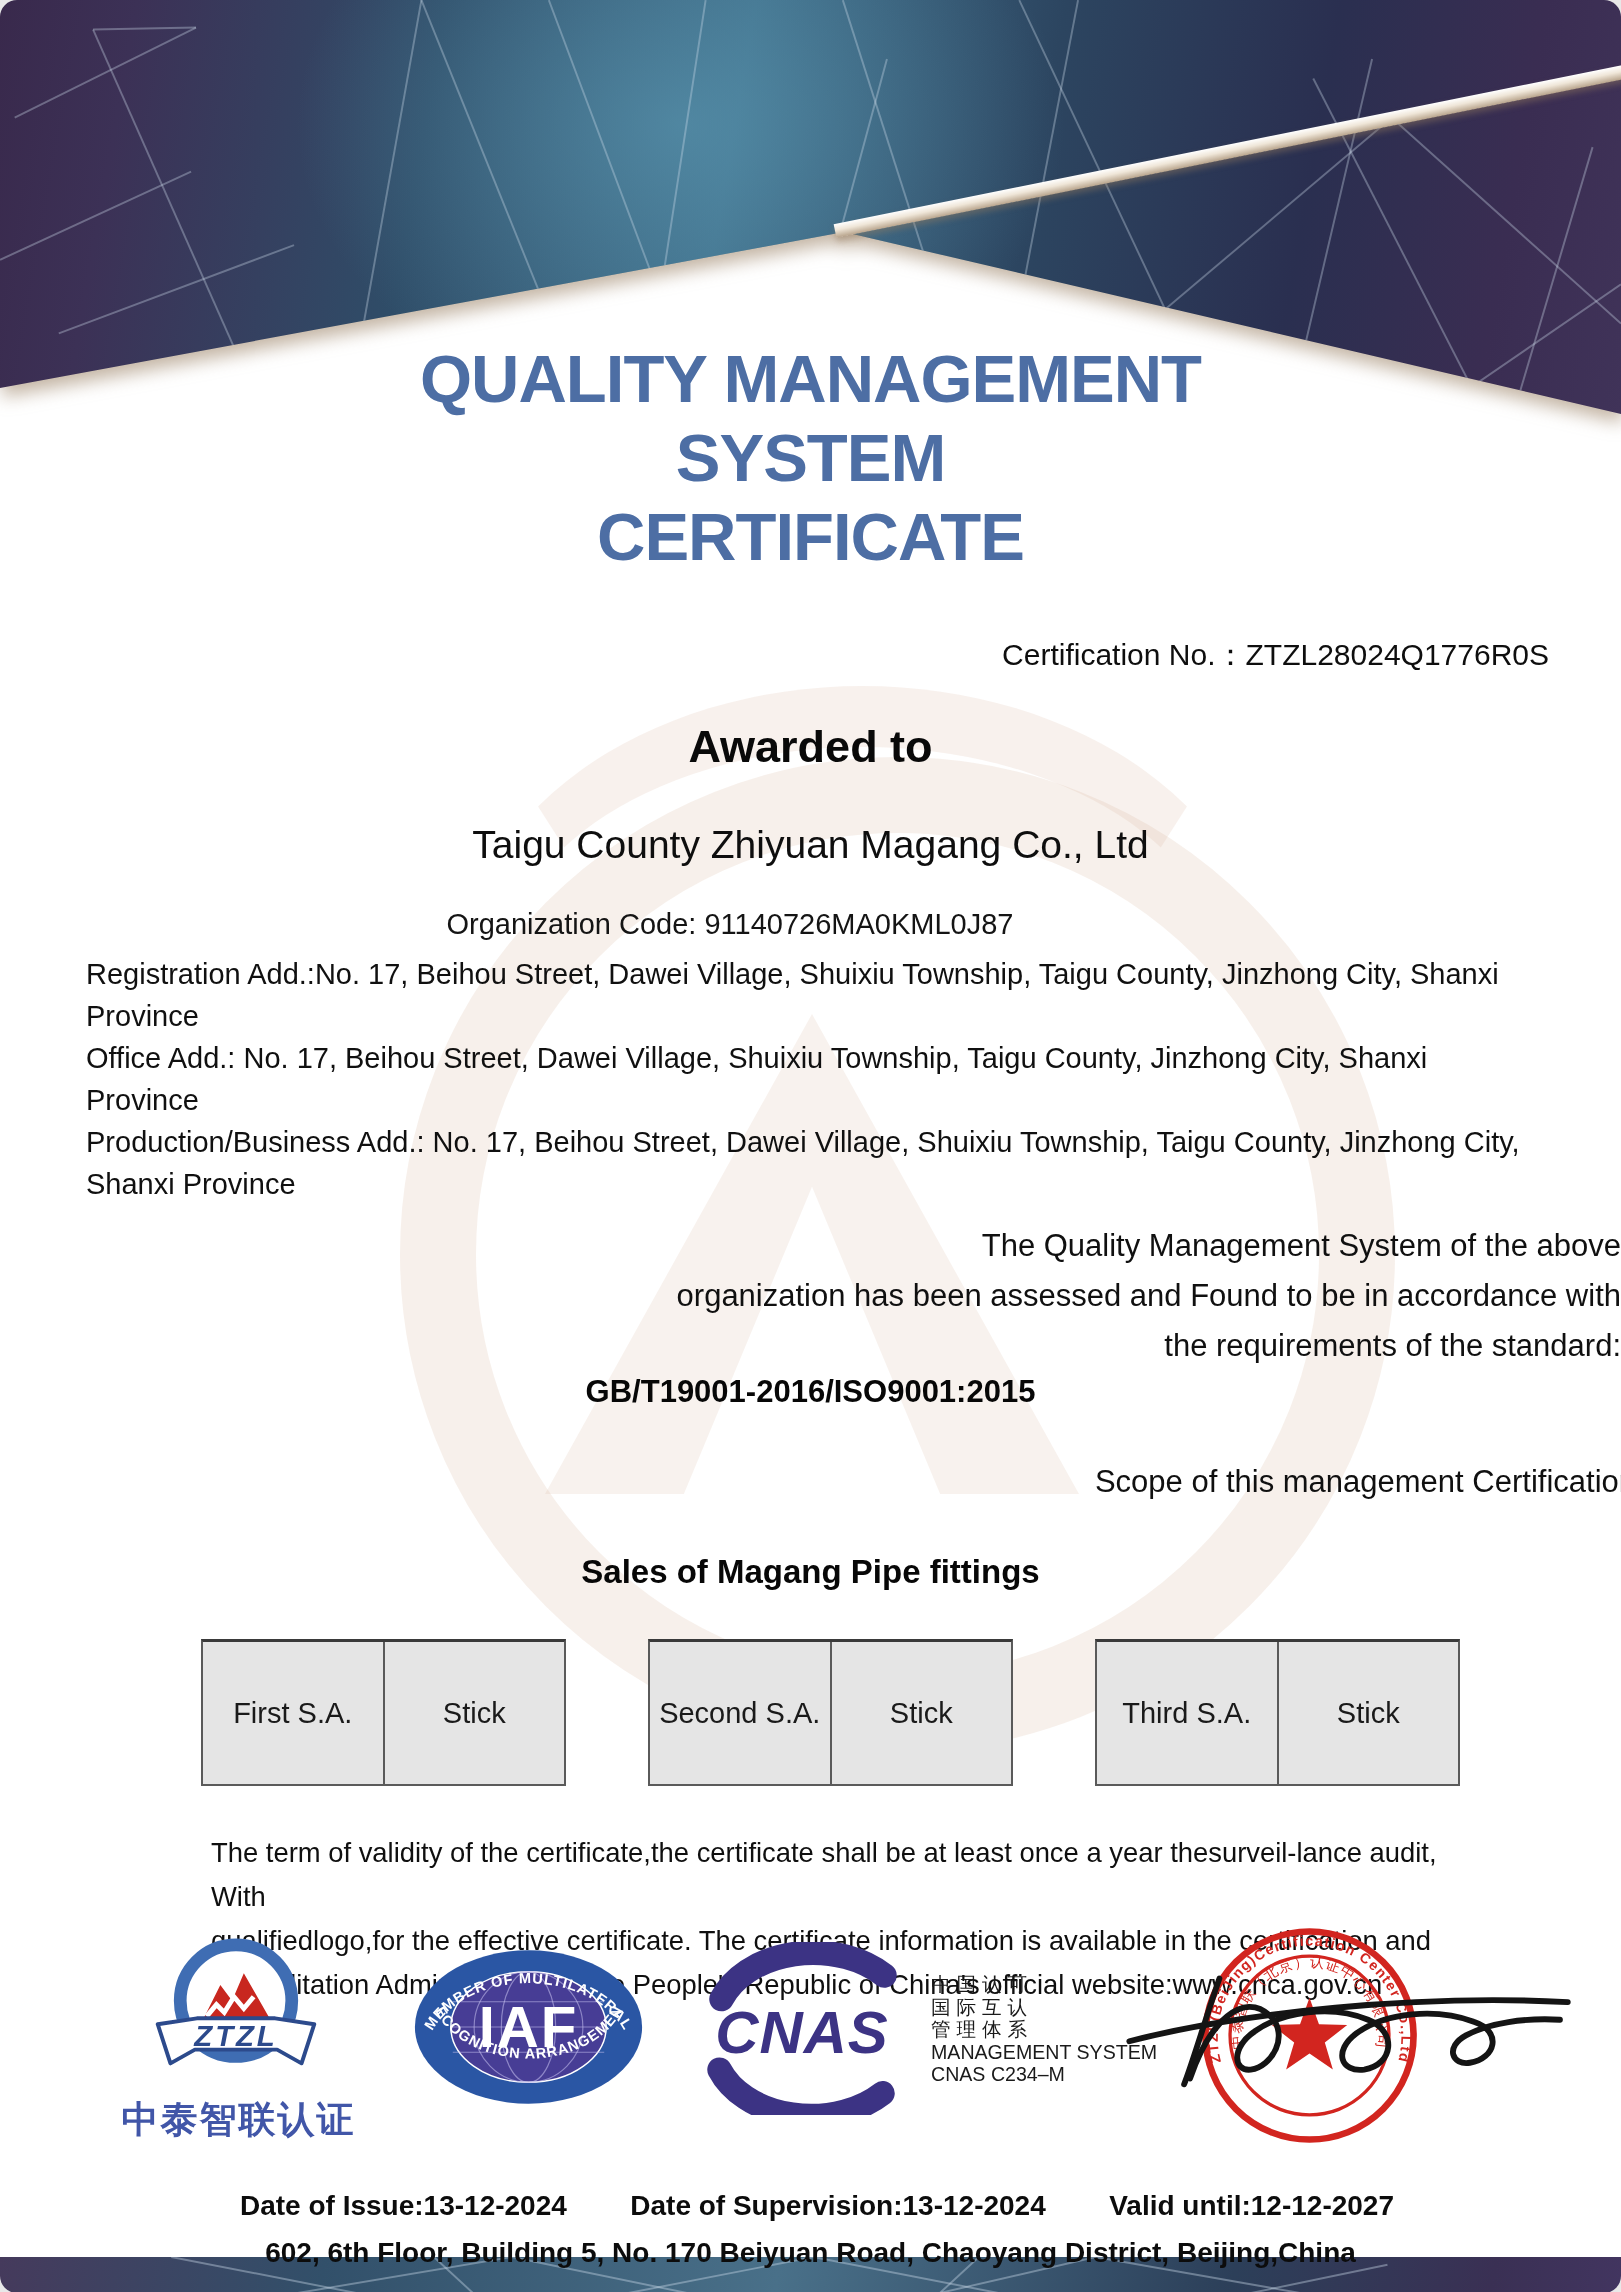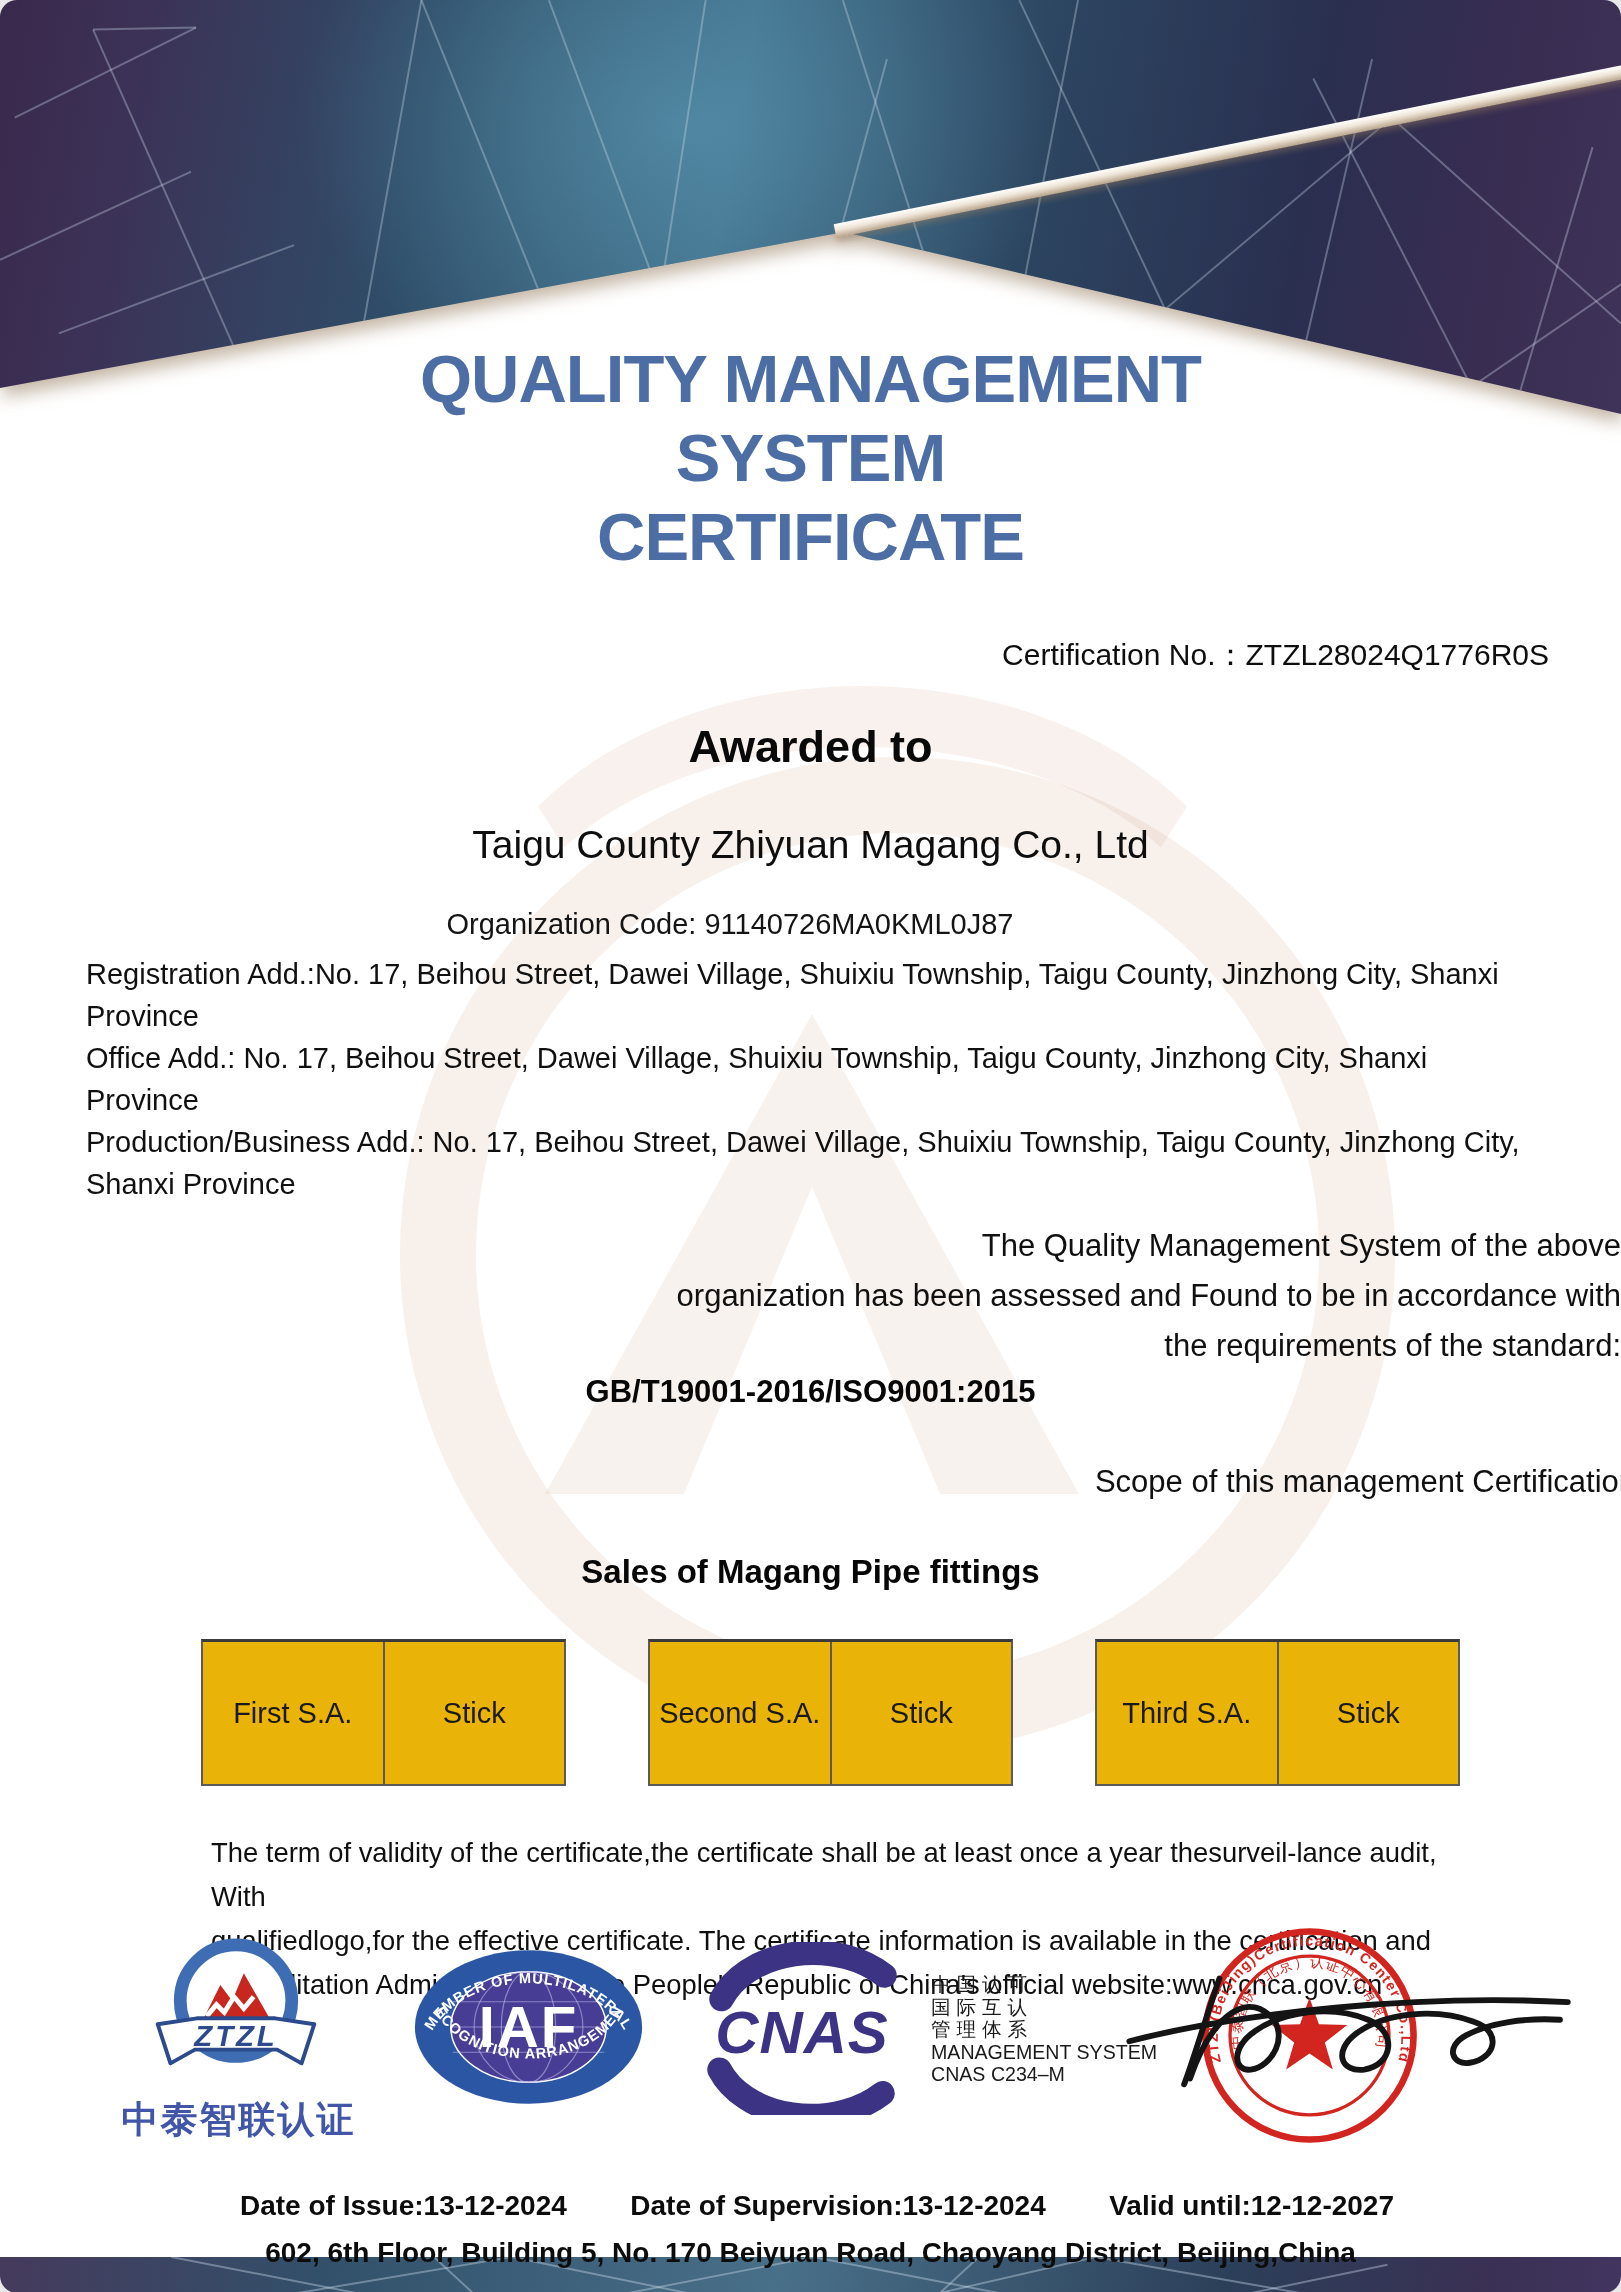--- a/index.html
+++ b/index.html
@@ -43,21 +43,21 @@
   .org-code{top:908px;left:0;width:1460px;text-align:center;font-size:29px;color:#141414;}
   .addresses{top:953px;left:86px;width:1449px;font-size:29px;line-height:42px;color:#101010;}
   .statement{top:1213px;left:0;width:1621px;text-align:right;font-size:31px;line-height:50px;color:#101010;margin-top:8px;}
   .standard{top:1374px;left:0;width:1621px;text-align:center;font-size:31px;font-weight:bold;color:#070707;}
   .scope-heading{top:1464px;left:15px;width:1621px;text-align:right;font-size:31px;color:#101010;}
   .scope-value{top:1553px;left:0;width:1621px;text-align:center;font-size:33px;font-weight:bold;color:#070707;}
 
   
   .audit-row{top:1639px;left:201px;width:1259px;height:147px;display:flex;justify-content:space-between;}
   .audit-group{width:365px;height:147px;display:flex;border:2px solid #5a5a5a;border-top:3.9px solid #3a3a3a;
-     box-sizing:border-box;background:#eab308;}
+     box-sizing:border-box;background:#e5e5e5;}
   .audit-cell{flex:1;display:flex;align-items:center;justify-content:center;font-size:29px;color:#1a1a1a;}
   .audit-cell + .audit-cell{border-left:2px solid #5a5a5a;}
 
   .fine-print{top:1831px;left:211px;width:1284px;font-size:27.4px;line-height:44px;color:#0f0f0f;}
 
   
   .logos{top:1946px;left:0;width:1621px;height:255px;}
   .ztzl-caption{position:absolute;left:116px;top:149px;width:245px;text-align:center;
      font-size:37px;font-weight:bold;color:#4156a8;letter-spacing:2px;}
   .cnas-text{position:absolute;left:931px;top:27.4px;font-size:19.6px;line-height:22.5px;color:#1a1a1a;}

